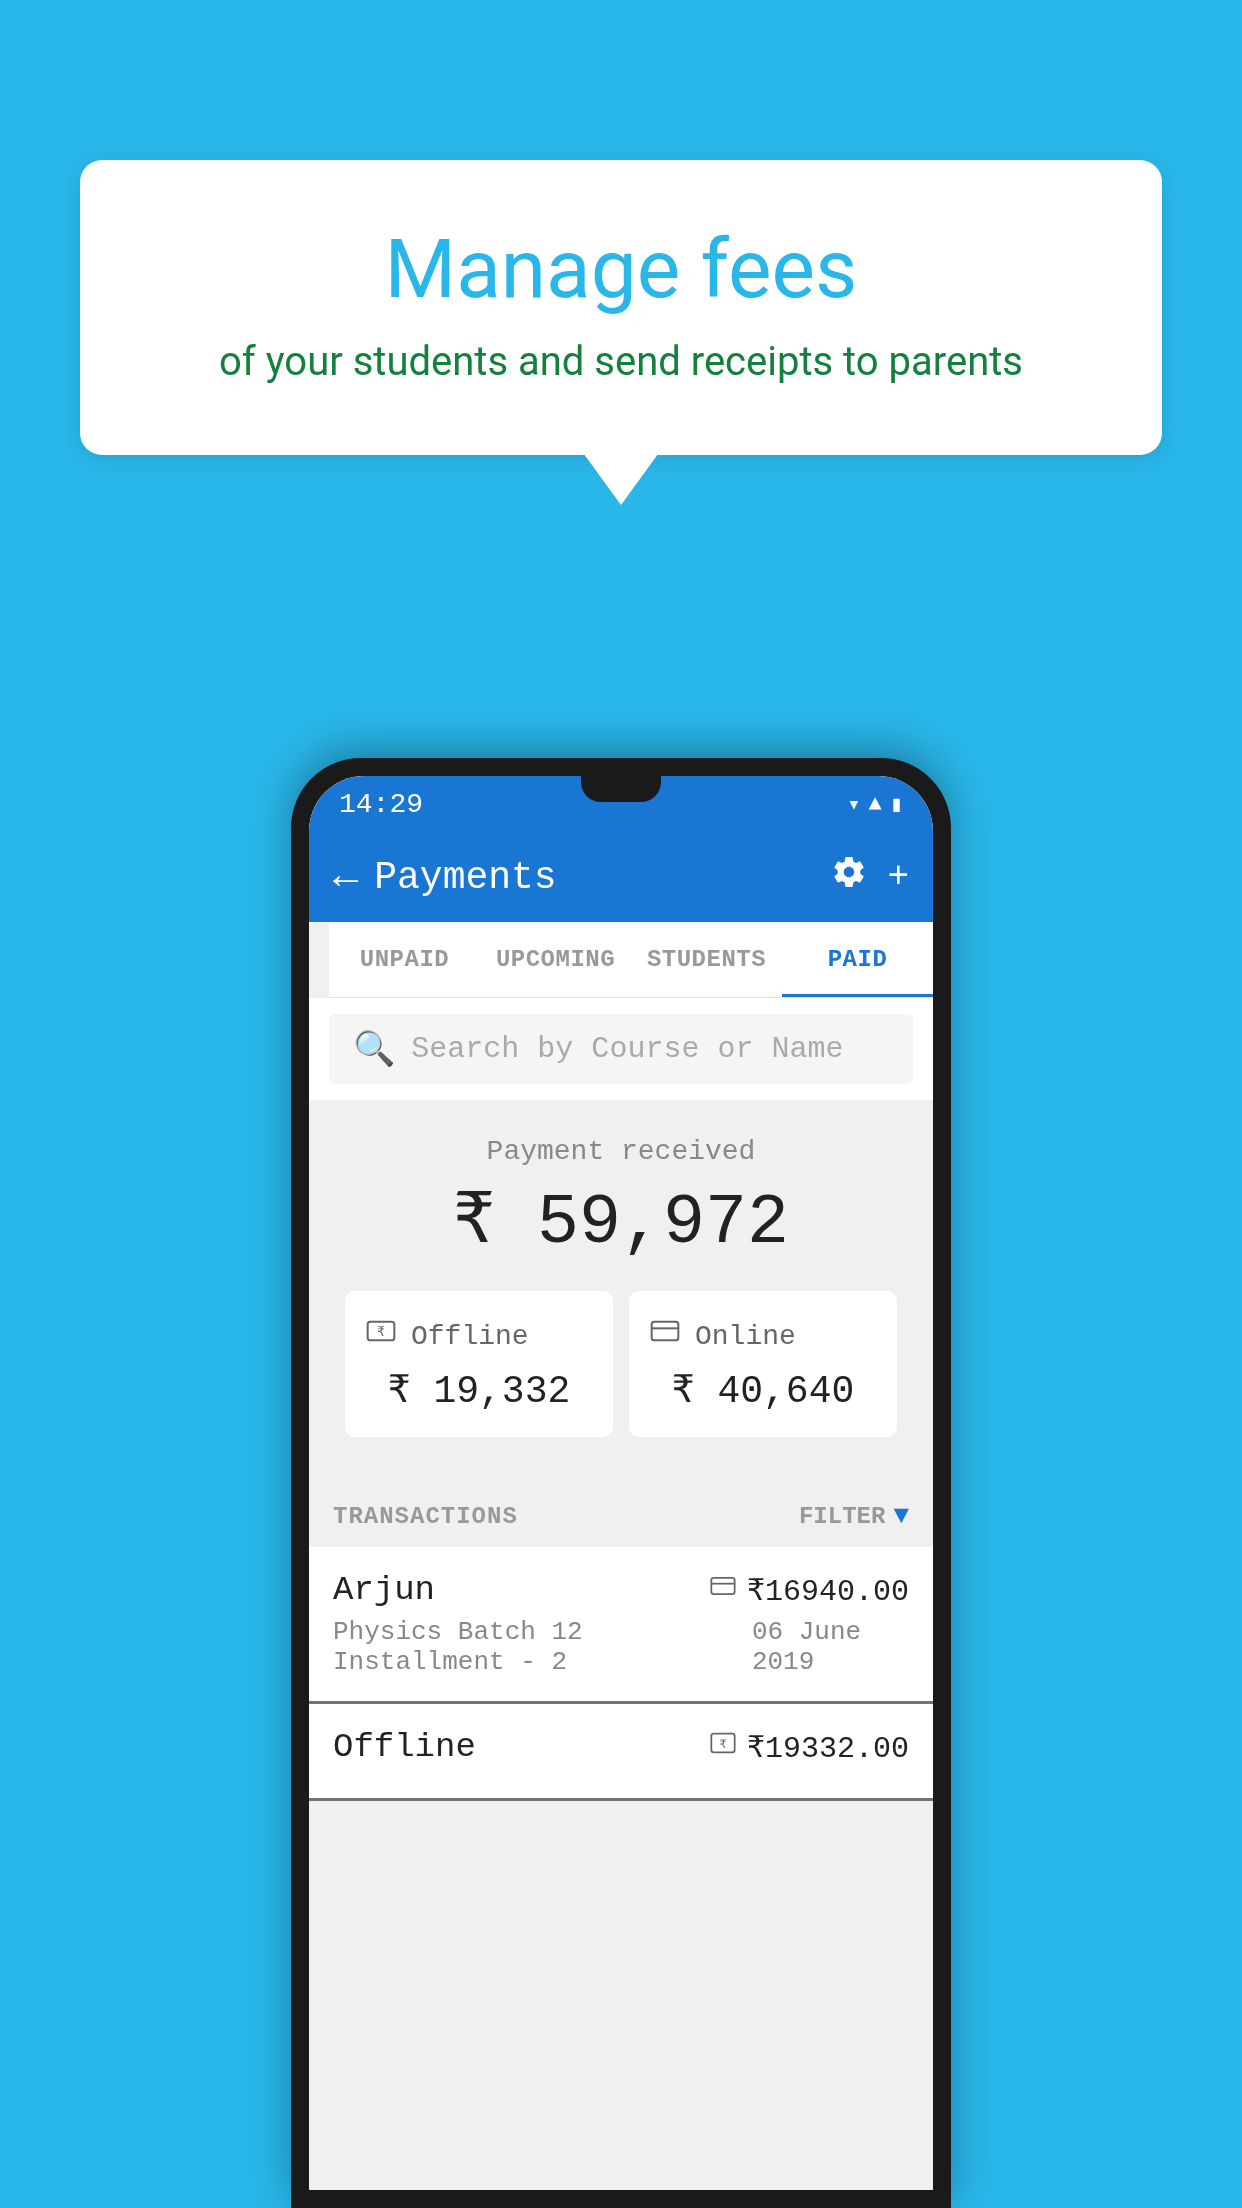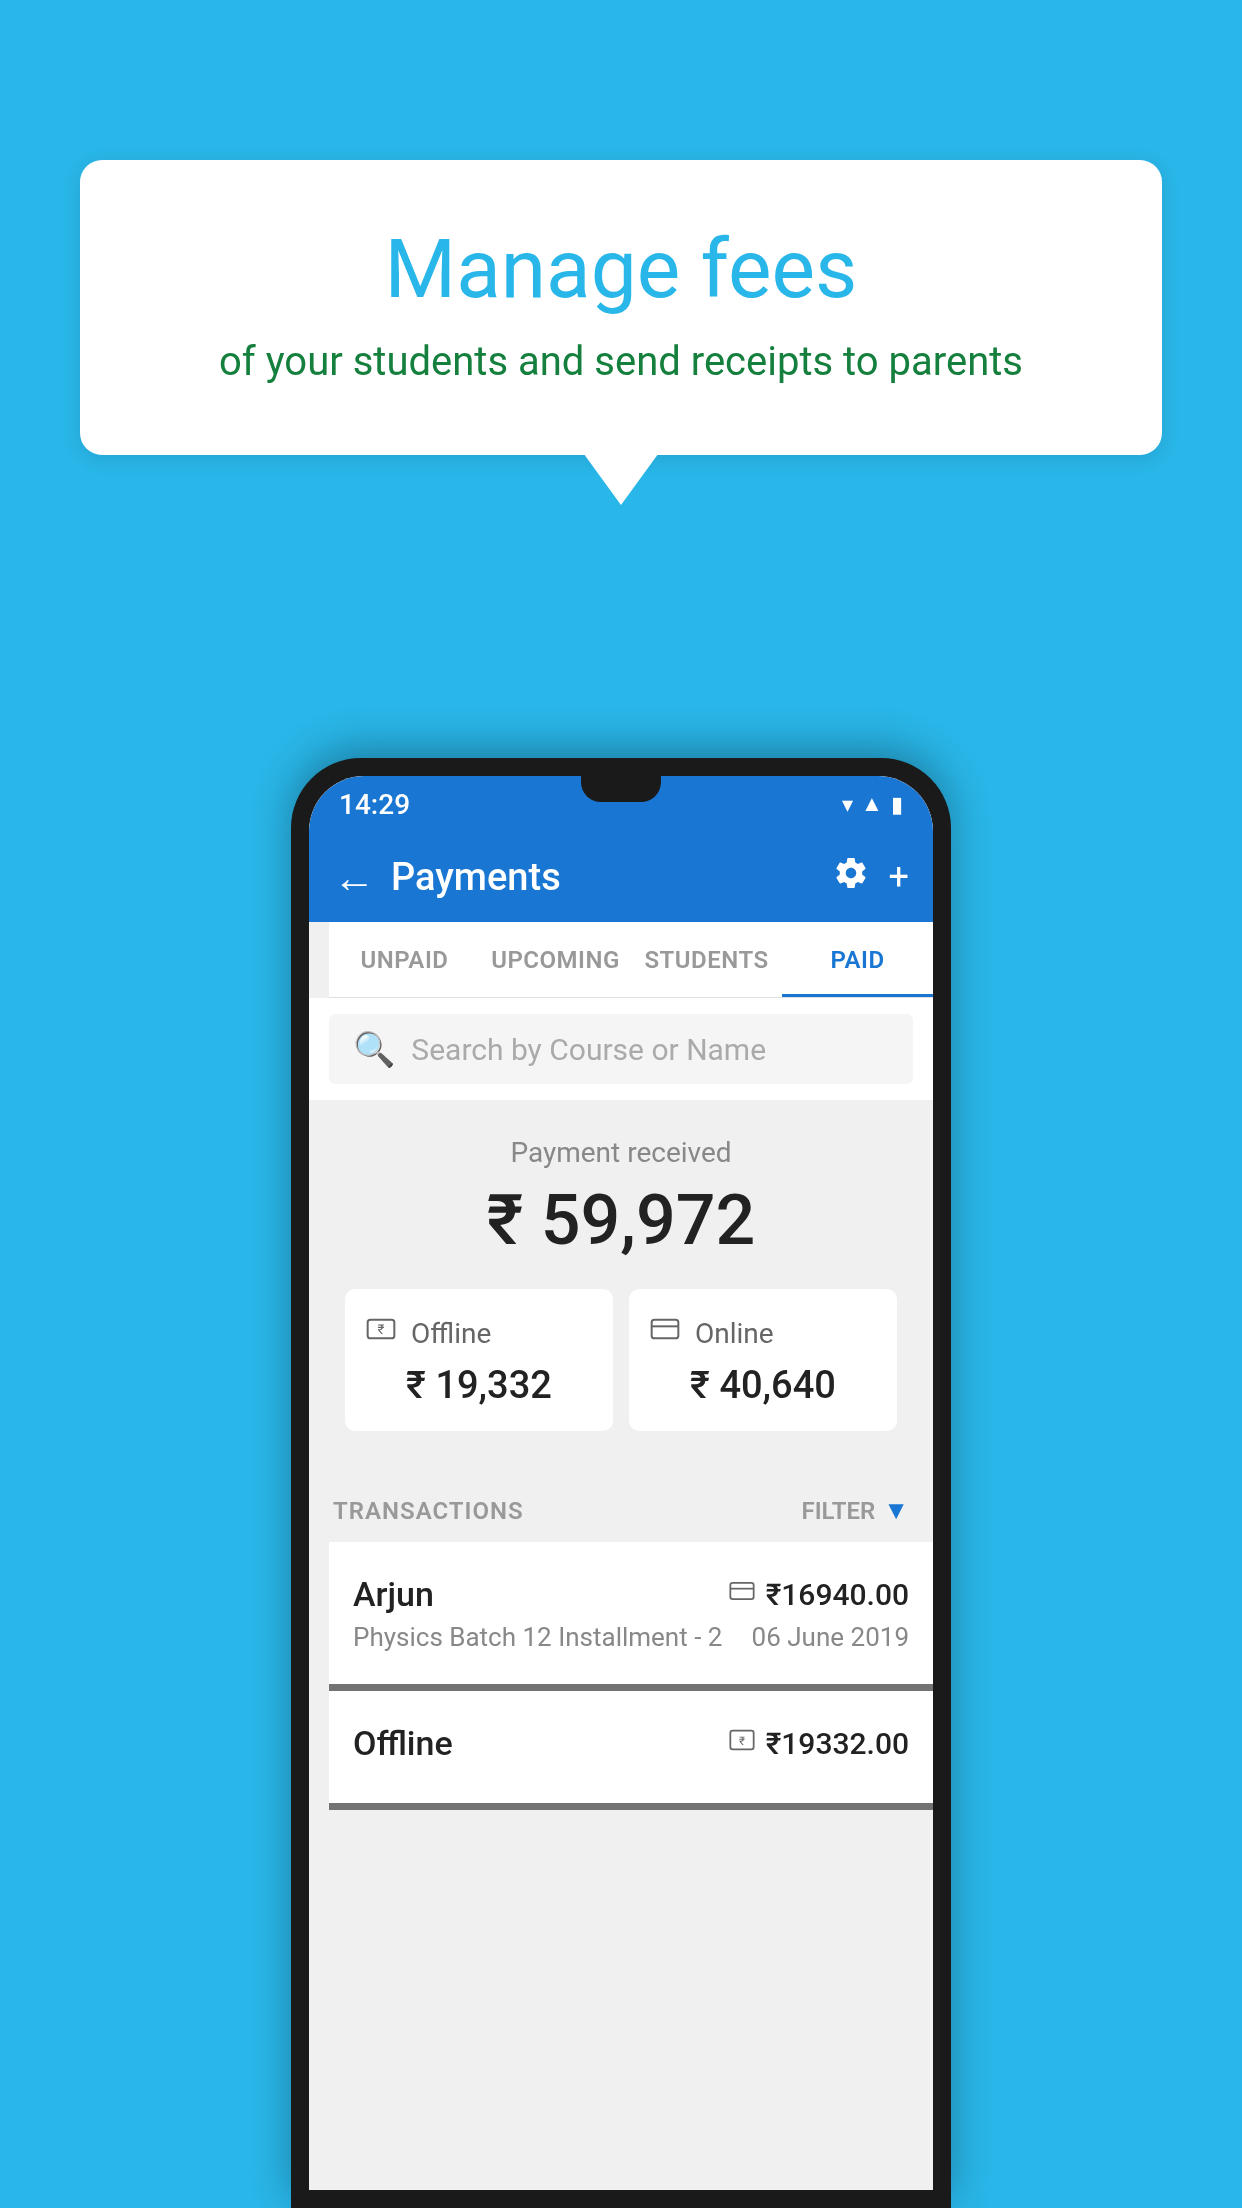--- a/index.html
+++ b/index.html
@@ -66,20 +66,21 @@
       padding: 18px;
       box-shadow: 0 -10px 40px rgba(0,0,0,0.3);
     }
     .phone-inner {
       width: 100%;
       height: 100%;
       background: #f0f0f0;
       border-radius: 55px 55px 0 0;
       overflow: hidden;
       position: relative;
+      font-family: Liberation Mono, monospace;
     }
 
     
     .status-bar {
       background: #1976D2;
       height: 56px;
       display: flex;
       align-items: center;
       justify-content: space-between;
       padding: 0 30px;
@@ -277,23 +278,22 @@
       cursor: pointer;
     }
     .filter-icon {
       color: #1976D2;
       font-size: 26px;
     }
 
     
     .transaction-row {
       background: white;
-      padding: 32px 24px;
-      border-bottom: 7px solid #737373;
-      margin-left: 20px;
+      padding: 24px 24px;
+      border-bottom: 3px solid #737373;
     }
     .transaction-top {
       display: flex;
       justify-content: space-between;
       align-items: center;
       margin-bottom: 8px;
     }
     .transaction-name {
       font-size: 34px;
       font-weight: 500;

